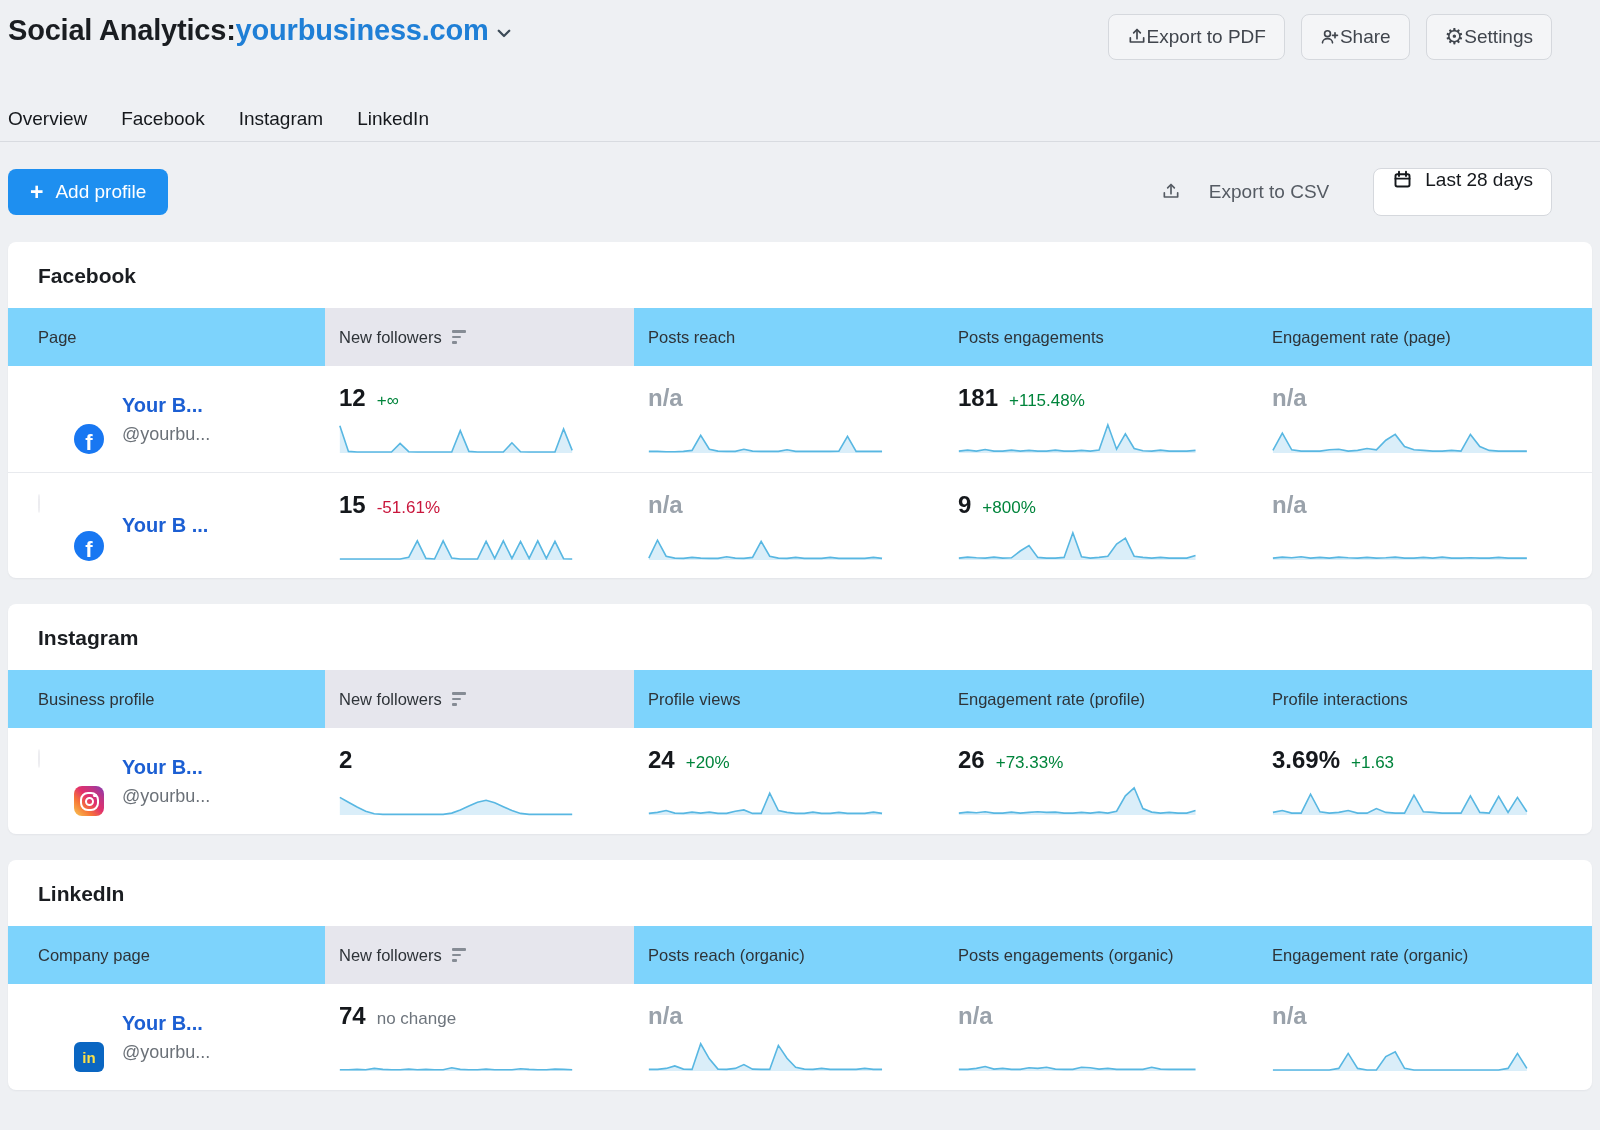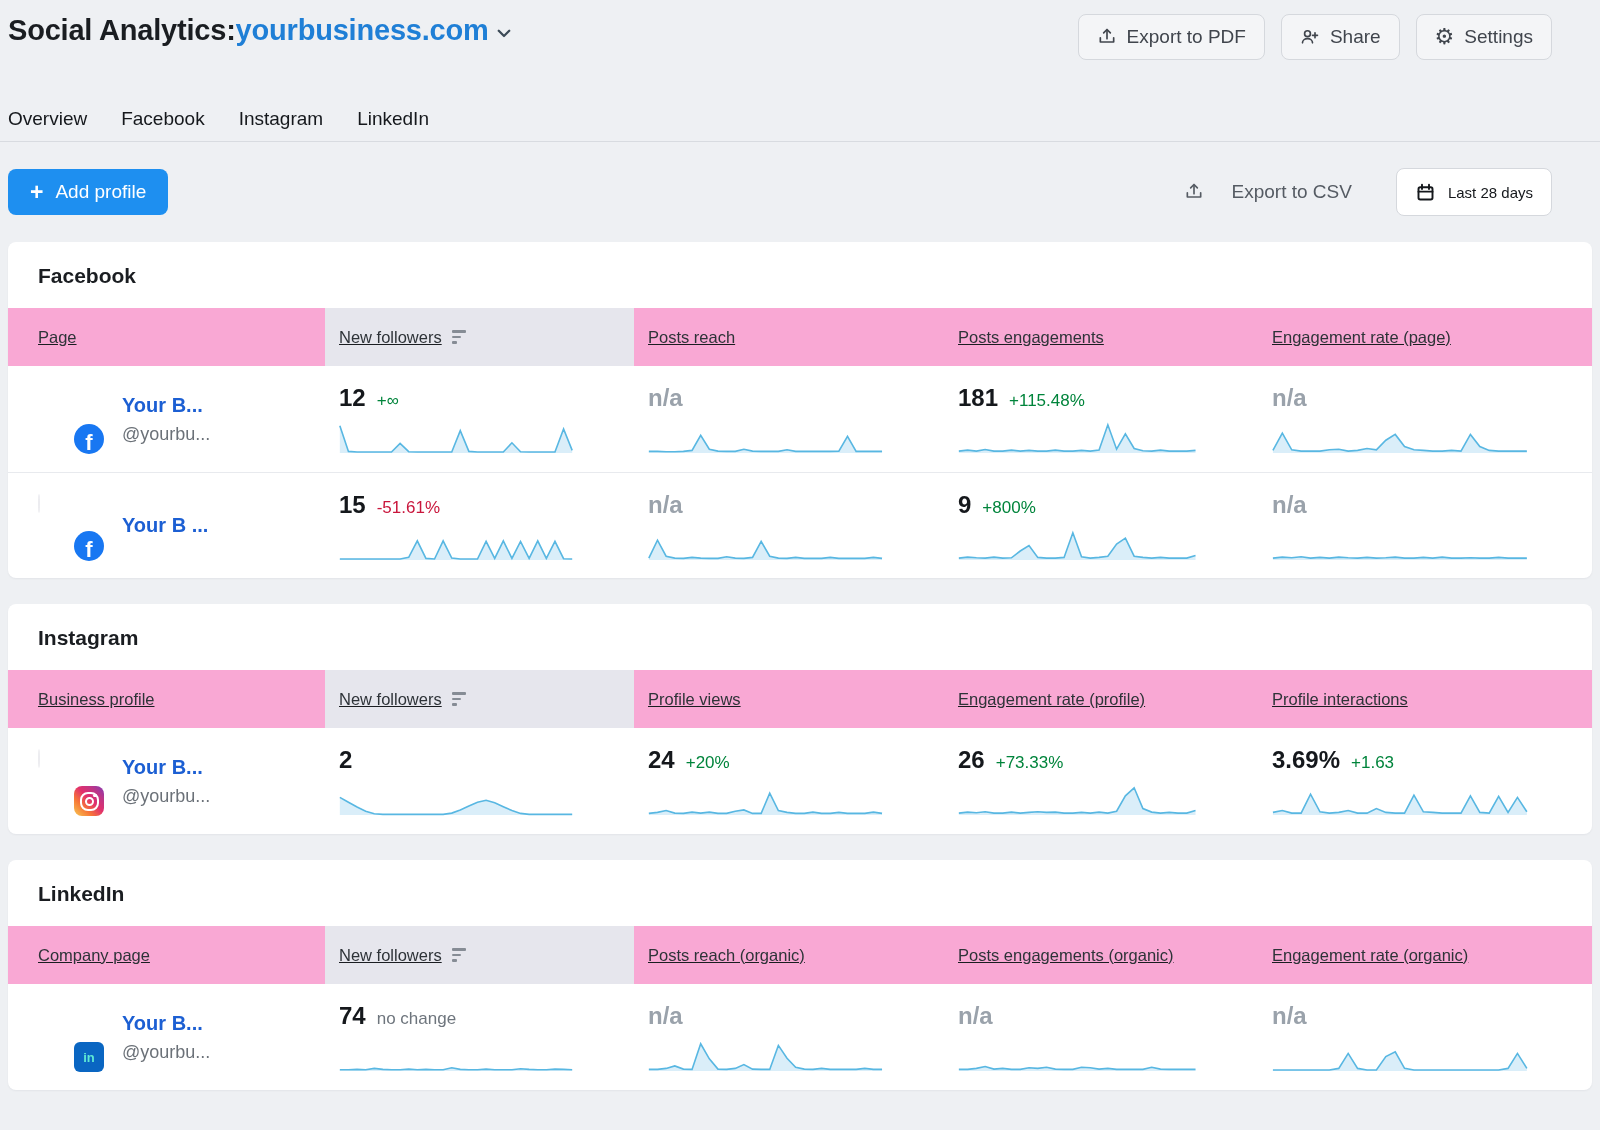--- a/index.html
+++ b/index.html
@@ -10,21 +10,21 @@
     color: #1a1d21;
   }
   
   .hdr { display: flex; justify-content: space-between; align-items: flex-start;
          padding: 14px 48px 0 8px; height: 96px; }
   .hdr h1 { font-size: 29px; font-weight: bold; letter-spacing: -0.2px; display: flex; align-items: center; }
   .hdr .domain { color: #1f7fd6; cursor: pointer; display: inline-flex; align-items: center; gap: 6px; }
   .hdr .domain svg { width: 18px; height: 18px; color: #3c4a57; margin-top: 4px; }
   .hdr-actions { display: flex; gap: 16px; }
   .btn-gray {
-    display: inline-flex; align-items: center; gap: 10px;
+    display: inline-flex; align-items: center; 
     background: #f4f5f7; border: 1px solid #d5d8dd; border-radius: 8px;
     height: 46px; padding: 0 18px; font-size: 19px; color: #40454d;
     font-family: inherit; cursor: pointer;
   }
   .btn-gray svg { width: 20px; height: 20px; }
   .gear-glyph { font-size: 22px; line-height: 1; font-family: "DejaVu Sans", sans-serif; }
   
   .tabs { display: flex; gap: 34px; align-items: center; height: 46px; padding: 0 8px; font-size: 19px;
           border-bottom: 1px solid #d8dbe0; }
   .tab { cursor: pointer; color: #15181c; }
@@ -37,52 +37,52 @@
     height: 46px; padding: 0 22px; font-size: 19px; font-family: inherit; cursor: pointer;
   }
   .btn-primary .plus { font-size: 23px; font-weight: bold; line-height: 1; }
   .toolbar-right { display: flex; align-items: center; gap: 44px; }
   .btn-link {
     display: inline-flex; align-items: center; gap: 28px; background: none; border: none;
     font-size: 19px; color: #555b63; font-family: inherit; cursor: pointer;
   }
   .btn-link svg { width: 20px; height: 20px; }
   .btn-white {
-    display: inline-flex; align-items: center; gap: 12px;
+    display: inline-flex; gap: 12px;
     background: #fff; border: 1px solid #d5d8dd; border-radius: 8px;
-    height: 48px; padding: 0 18px; font-size: 15px; color: #15181c;
+    height: 48px; padding: 0 18px; font-size: 19px; color: #15181c;
     font-family: inherit; cursor: pointer;
   }
   .btn-white svg { width: 21px; height: 21px; }
   
   .cards { padding: 0 8px; }
   .card { background: #fff; border-radius: 8px; margin-bottom: 26px; overflow: hidden;
           box-shadow: 0 1px 2px rgba(20,25,35,0.05); }
   .card-title { font-size: 21px; font-weight: bold; padding: 22px 30px 18px; height: 66px; }
   .tr { display: grid; grid-template-columns: 317px 309px 310px 314px 1fr; }
-  .thead { background: #f9a8d4; height: 58px; text-decoration: underline; }
+  .thead { background: #7dd3fc; height: 58px; }
   .th { display: flex; align-items: center; font-size: 16.5px; color: #2e3338; padding-left: 14px; }
   .th.first { padding-left: 30px; }
   .th.sorted { background: #e6e6ed; }
   .sort-icon { display: inline-flex; flex-direction: column; gap: 3px; margin-left: 10px; }
   .sort-icon i { display: block; height: 2.5px; background: #868c95; border-radius: 1px; }
   .sort-icon i:nth-child(1) { width: 14px; } .sort-icon i:nth-child(2) { width: 9px; }
   .sort-icon i:nth-child(3) { width: 5px; }
   .row { height: 106px; border-top: 1px solid #e8eaee; }
   .thead + .row { border-top: none; }
   
   .profile-cell { display: flex; align-items: center; gap: 22px; padding-left: 30px; }
   .avatar-wrap { position: relative; width: 62px; height: 62px; flex: 0 0 62px; }
   .avatar { width: 62px; height: 62px; border-radius: 50%; }
   .avatar.light { border: 1px solid #ececf0; }
   .badge { position: absolute; width: 30px; height: 30px; bottom: -4px; right: -4px;
            box-shadow: 0 0 0 3px #fff; display: flex; align-items: center; justify-content: center; }
   .badge.facebook { border-radius: 50%; background: #1877f2; color: #fff; font-weight: bold;
                     font-size: 22px; align-items: flex-end; line-height: 0.95; }
-  .badge.linkedin { border-radius: 6px; background: #0a66c2; color: #5eead4; font-weight: bold; font-size: 13px; }
+  .badge.linkedin { border-radius: 6px; background: #0a66c2; color: #fde047; font-weight: bold; font-size: 15px; }
   .badge.instagram { border-radius: 8px;
     background: linear-gradient(45deg, #f7c852 0%, #f77737 30%, #e1306c 55%, #c13584 75%, #833ab4 100%); }
   .badge.instagram .sq { position: absolute; inset: 5.5px; border: 2px solid #fff; border-radius: 8px; }
   .badge.instagram .lens { position: absolute; inset: 10.5px; border: 2px solid #fff; border-radius: 50%; }
   .badge.instagram .dot { position: absolute; width: 3.5px; height: 3.5px; background: #fff;
                           border-radius: 50%; top: 7.5px; right: 7.5px; }
   .p-name { font-size: 20px; font-weight: bold; color: #1c5fd3; cursor: pointer; }
   .p-handle { font-size: 18px; color: #6b7178; margin-top: 7px; }
   
   .metric { padding: 18px 26px 0 14px; }

